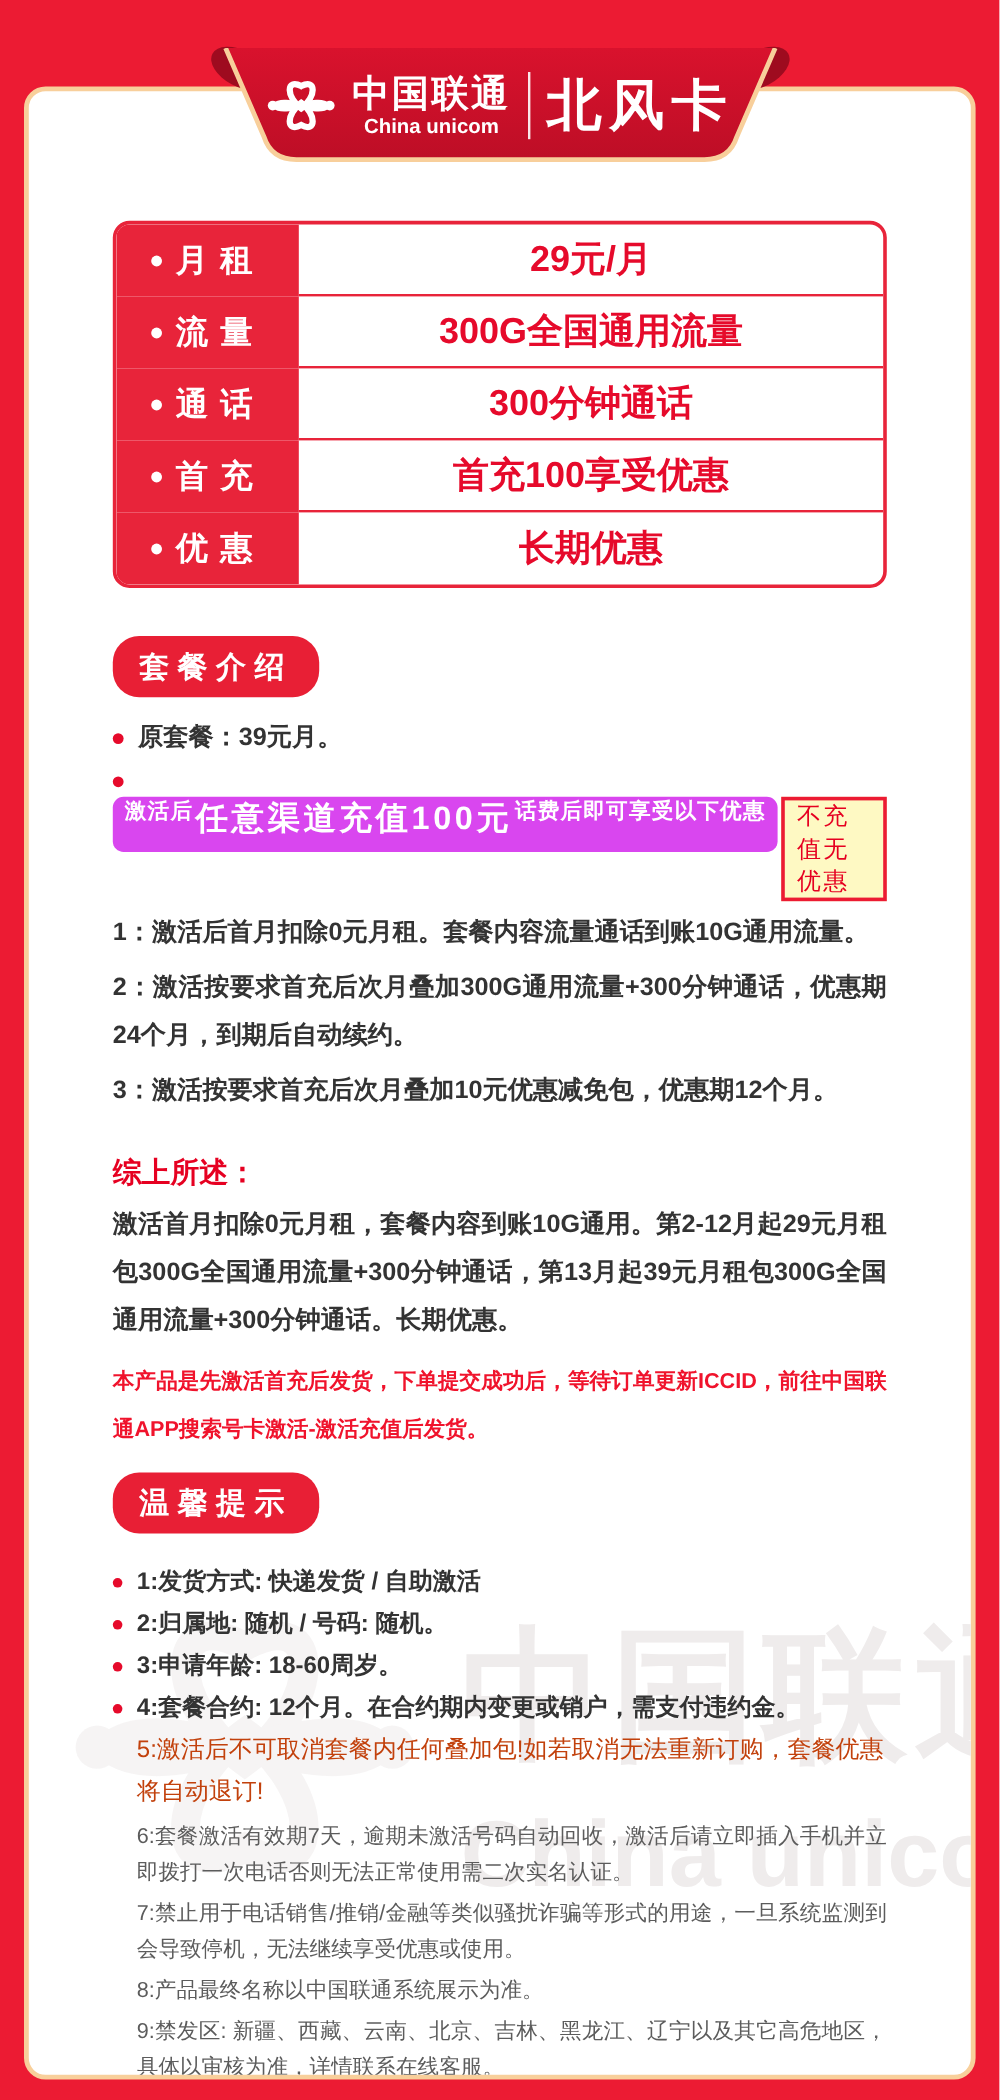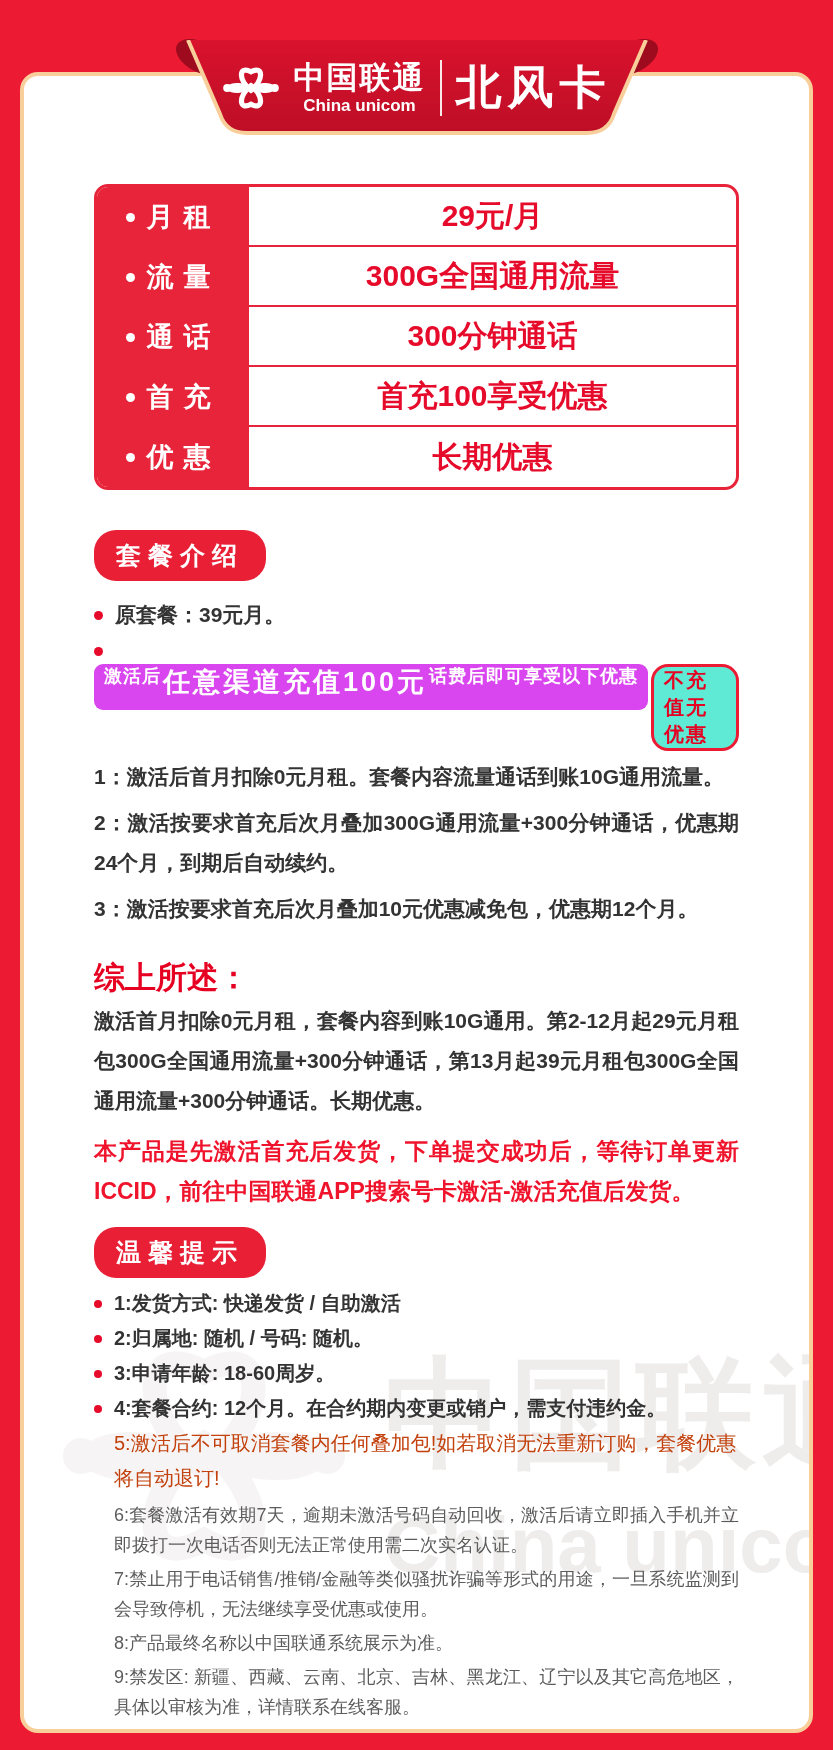--- a/index.html
+++ b/index.html
@@ -52,35 +52,35 @@
   .bullet-list{margin-top:16px;}
   .bullet-row{display:flex;align-items:flex-start;font-size:21px;color:#333;font-weight:bold;line-height:36px;}
   .bullet-row .dot{width:9px;height:9px;border-radius:50%;background:#e60a2b;flex:0 0 9px;margin:14px 12px 0 0;}
 
   
   .strip-wrap{display:flex;align-items:stretch;gap:3px;margin-top:8px;}
   .strip{flex:1;background:#d946ef;border-radius:9px;color:#fff;display:flex;align-items:flex-start;
          justify-content:center;padding:0 10px;height:46px;white-space:nowrap;}
   .strip .sm{font-size:18px;font-weight:bold;letter-spacing:1px;}
   .strip .lg{font-size:27px;font-weight:bold;letter-spacing:3px;margin:0 2px;}
-  .strip-tag{background:#5eead4;border:3px solid #ec1b33;border-radius:17px;color:#e60021;
-             display:flex;align-items:center;justify-content:center;font-size:20px;font-weight:bold;
+  .strip-tag{background:#fef9c3;border:3px solid #ec1b33;border-radius:0;color:#e60021;
+             display:flex;align-items:center;justify-content:center;font-size:20px;font-weight:normal;
              letter-spacing:2px;padding:0 10px;box-sizing:border-box;}
 
   
   .num-items{}
   .num-item{font-size:21px;color:#333;font-weight:bold;line-height:40px;margin-top:6px;text-align:justify;}
 
   
-  .summary-heading{color:#e60021;font-size:31px;font-weight:bold;margin-top:30px;line-height:38px;}
+  .summary-heading{color:#e60021;font-size:24px;font-weight:bold;margin-top:30px;line-height:38px;}
   .summary-text{font-size:21px;color:#333;font-weight:bold;line-height:40px;margin-top:4px;text-align:justify;}
-  .warning-text{font-size:23px;color:#f0132c;font-weight:bold;line-height:40px;margin-top:10px;text-align:justify;}
-
-  
-  .tips-dotted{margin-top:8px;}
+  .warning-text{font-size:18px;color:#f0132c;font-weight:bold;line-height:40px;margin-top:10px;text-align:justify;}
+
+  
+  .tips-dotted{margin-top:23px;}
   .tip-row{display:flex;align-items:flex-start;font-size:20px;color:#333;font-weight:bold;line-height:35px;}
   .tip-row .dot{width:8px;height:8px;border-radius:50%;background:#e60a2b;flex:0 0 8px;margin:14px 12px 0 0;}
   .tip-warning{font-size:20px;color:#c2410c;font-weight:normal;line-height:35px;padding-left:20px;}
   .tips-plain{margin-top:4px;}
   .tip-plain{font-size:18px;color:#5c5c5c;line-height:30px;padding-left:20px;margin-top:4px;text-align:justify;}
 </style>
 </head>
 <body>
 
 <div class="page">

